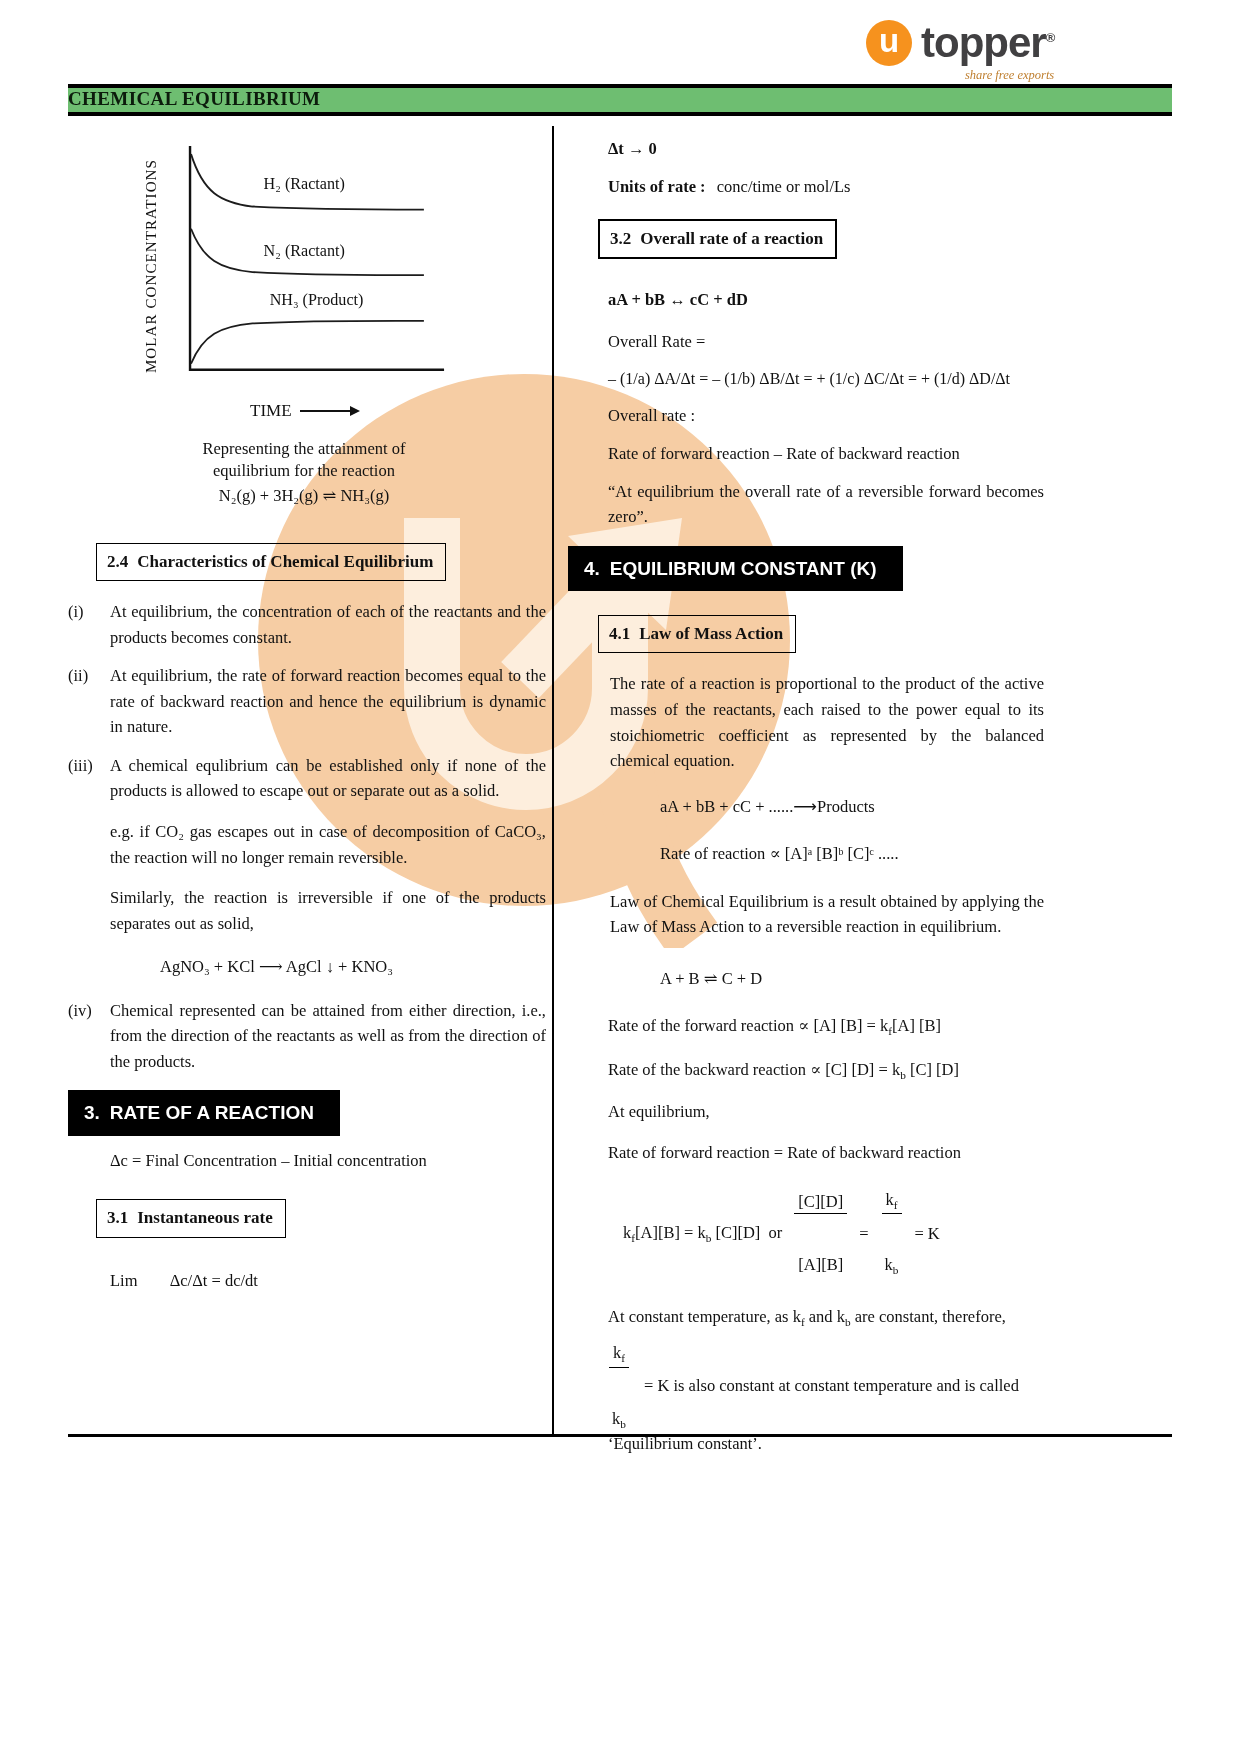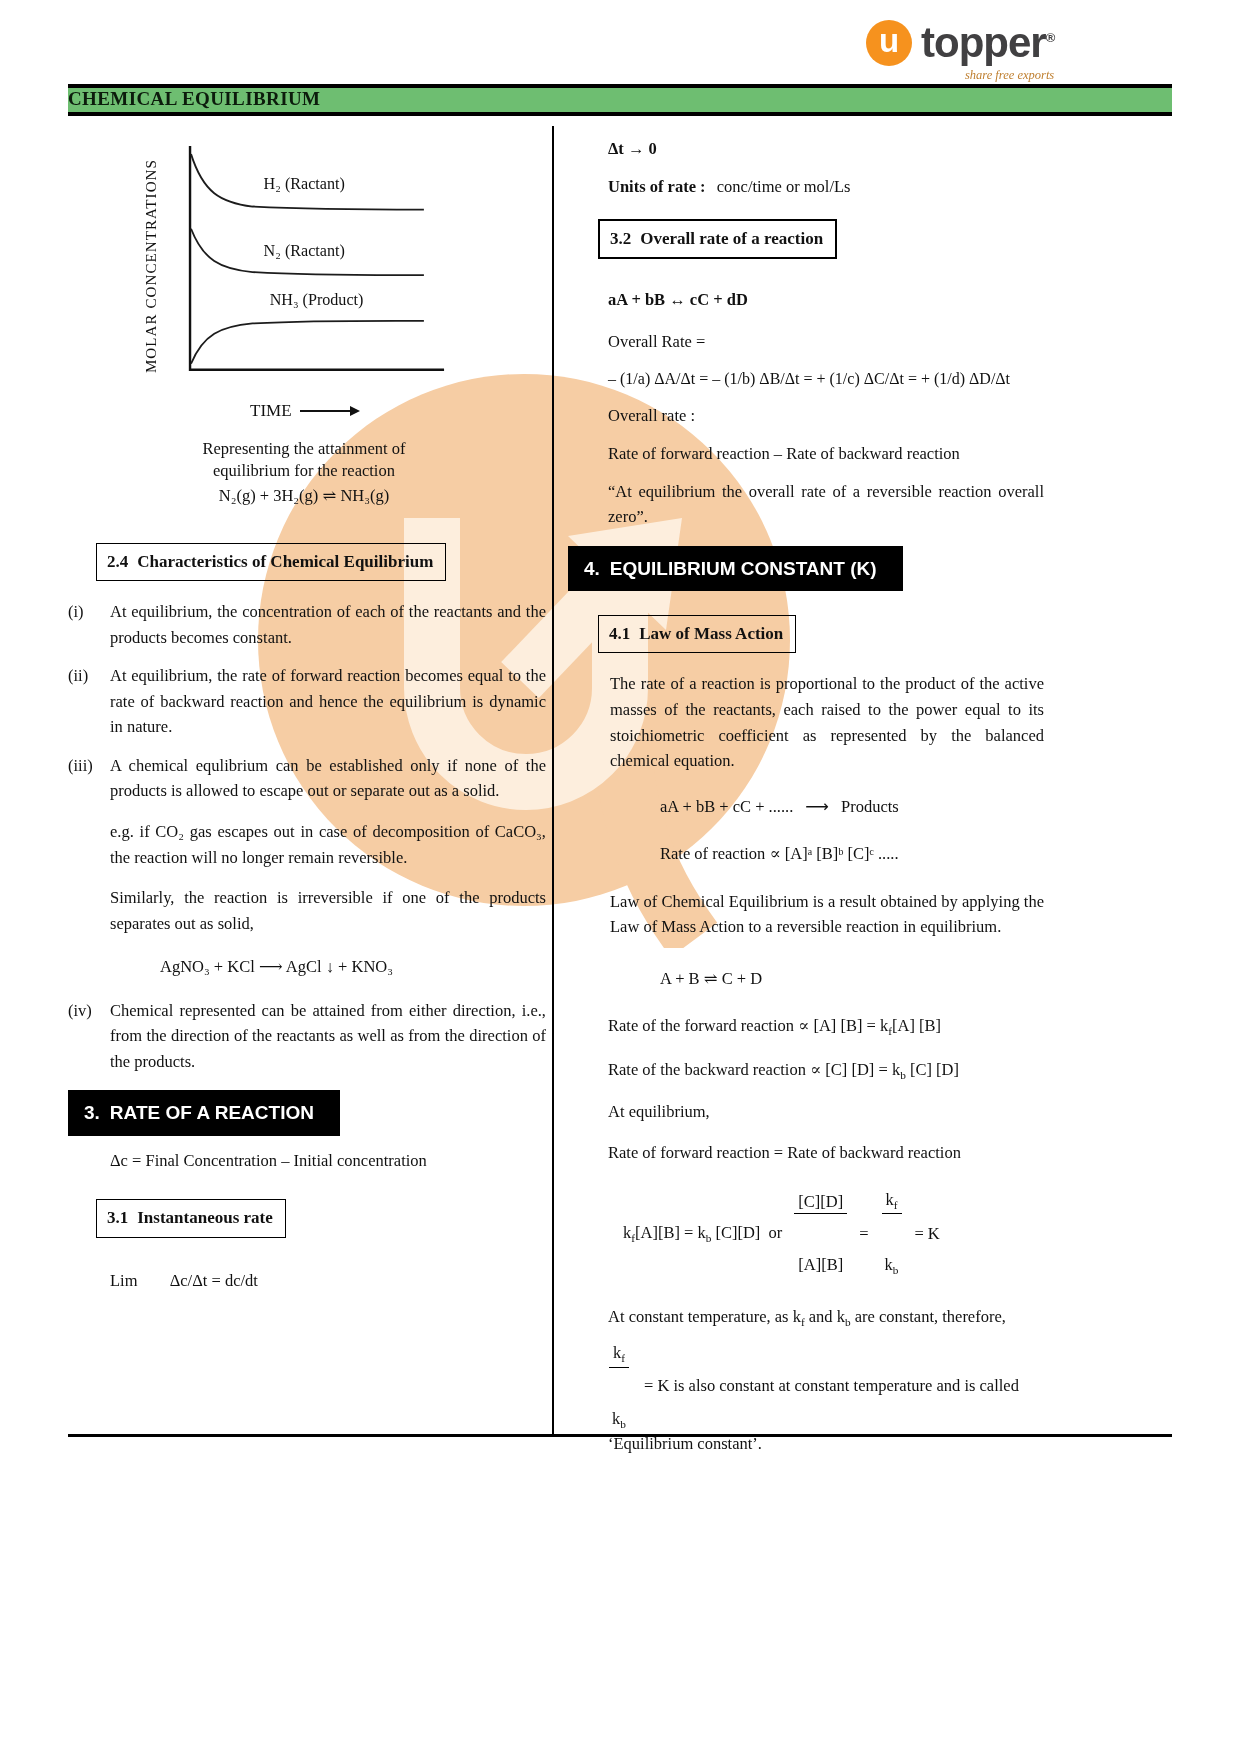--- a/index.html
+++ b/index.html
@@ -97,21 +97,21 @@
   .dt-line { margin:4px 0 0 40px; font-weight:bold; }
   .units-line { margin:12px 0 0 40px; }
   .units-label { font-weight:bold; margin-right:7px; }
   .reaction-line { margin:28px 0 0 40px; font-weight:bold; }
   .or-label  { margin:16px 0 0 40px; }
   .rate-eq   { margin:12px 0 0 40px; font-size:16px; white-space:nowrap; }
   .or2-label { margin:12px 0 0 40px; }
   .rate-diff { margin:12px 0 0 40px; }
   .quote { margin:12px 0 0 40px; width:436px; text-align:justify; }
   .p-law { margin:18px 0 0 42px; width:434px; text-align:justify; }
-  .eq-general { margin:20px 0 0 92px; display:flex; gap:12px; align-items:center; }
+  .eq-general { margin:20px 0 0 92px; display:flex; align-items:center; }
   .long-arrow { font-family:"DejaVu Sans",sans-serif; }
   .eq-rate { margin:22px 0 0 92px; }
   .p-lce { margin:22px 10px 0 42px; width:434px; text-align:justify; }
   .eq-abcd { margin:26px 0 0 92px; }
   .fwd { margin:22px 0 0 40px; }
   .bwd { margin:16px 0 0 40px; }
   .at-eq { margin:14px 0 0 40px; }
   .rate-equal { margin:16px 0 0 40px; }
   .keq-line { margin:24px 0 0 55px; display:flex; align-items:center; gap:12px; }
   .p-const { margin:26px 0 0 40px; width:436px; }
@@ -236,21 +236,21 @@
     <div class="box-heading box-32">
       <span>3.2</span>
       <span>Overall rate of a reaction</span>
     </div>
 
     <div class="reaction-line">aA + bB ↔ cC + dD</div>
     <div class="or-label">Overall Rate =</div>
     <div class="rate-eq">– (1/a) ΔA/Δt = – (1/b) ΔB/Δt = + (1/c) ΔC/Δt = + (1/d) ΔD/Δt</div>
     <div class="or2-label">Overall rate :</div>
     <div class="rate-diff">Rate of forward reaction – Rate of backward reaction</div>
-    <div class="quote">“At equilibrium the overall rate of a reversible reaction overall zero”.</div>
+    <div class="quote">“At equilibrium the overall rate of a reversible forward becomes zero”.</div>
 
     <div class="black-bar bar-4">
       <span>4.</span>
       <span>EQUILIBRIUM CONSTANT (K)</span>
     </div>
 
     <div class="box-heading box-41">
       <span>4.1</span>
       <span>Law of Mass Action</span>
     </div>

